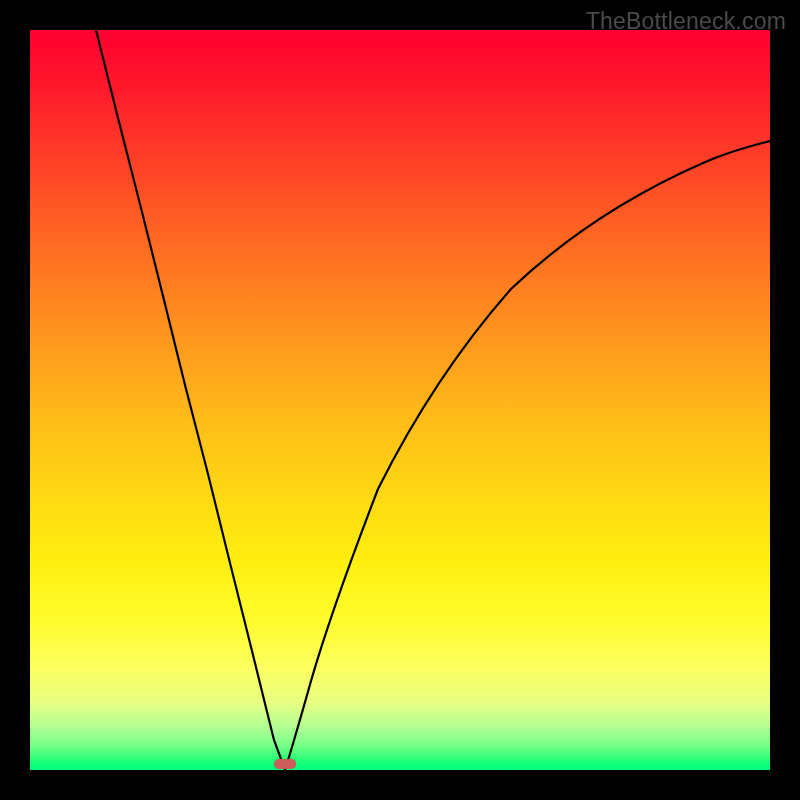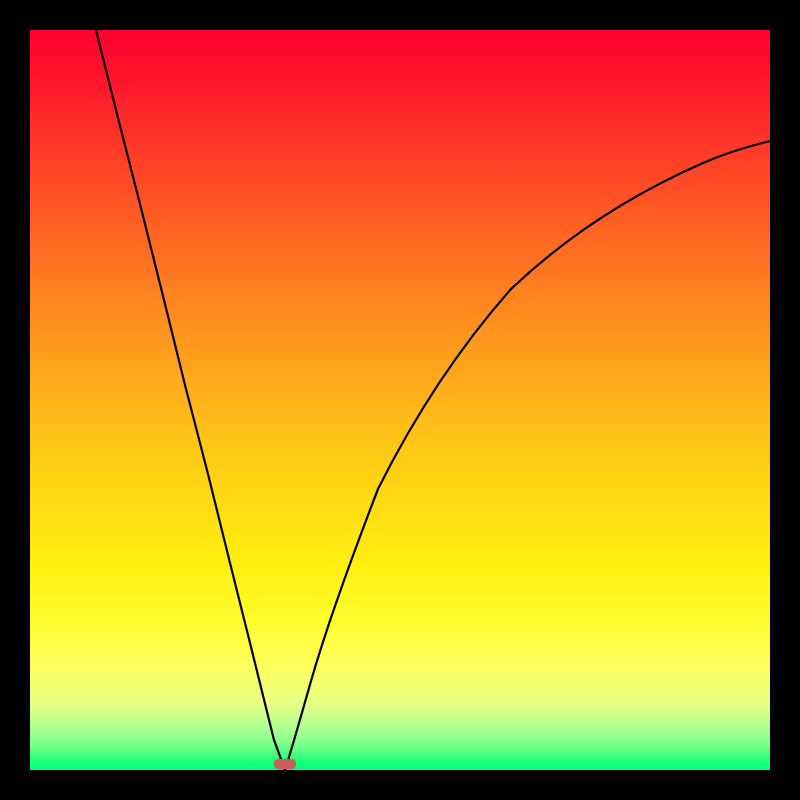--- a/index.html
+++ b/index.html
@@ -89,13 +89,14 @@
                C 262 718, 270 690, 281 651
                C 296 599, 318 537, 348 459
                C 385 385, 429 318, 481 259
                C 540 203, 607 162, 673 133
                C 702 120, 725 115, 740 111" fill="none" stroke="#000" stroke-width="2.2" stroke-linecap="round"></path>
     </svg>
 
     <div class="marker" style="left: 244px; top: 729px;"></div>
   </div>
 
+  <div class="watermark">TheBottleneck.com</div>
 </div>
 
 </body></html>

